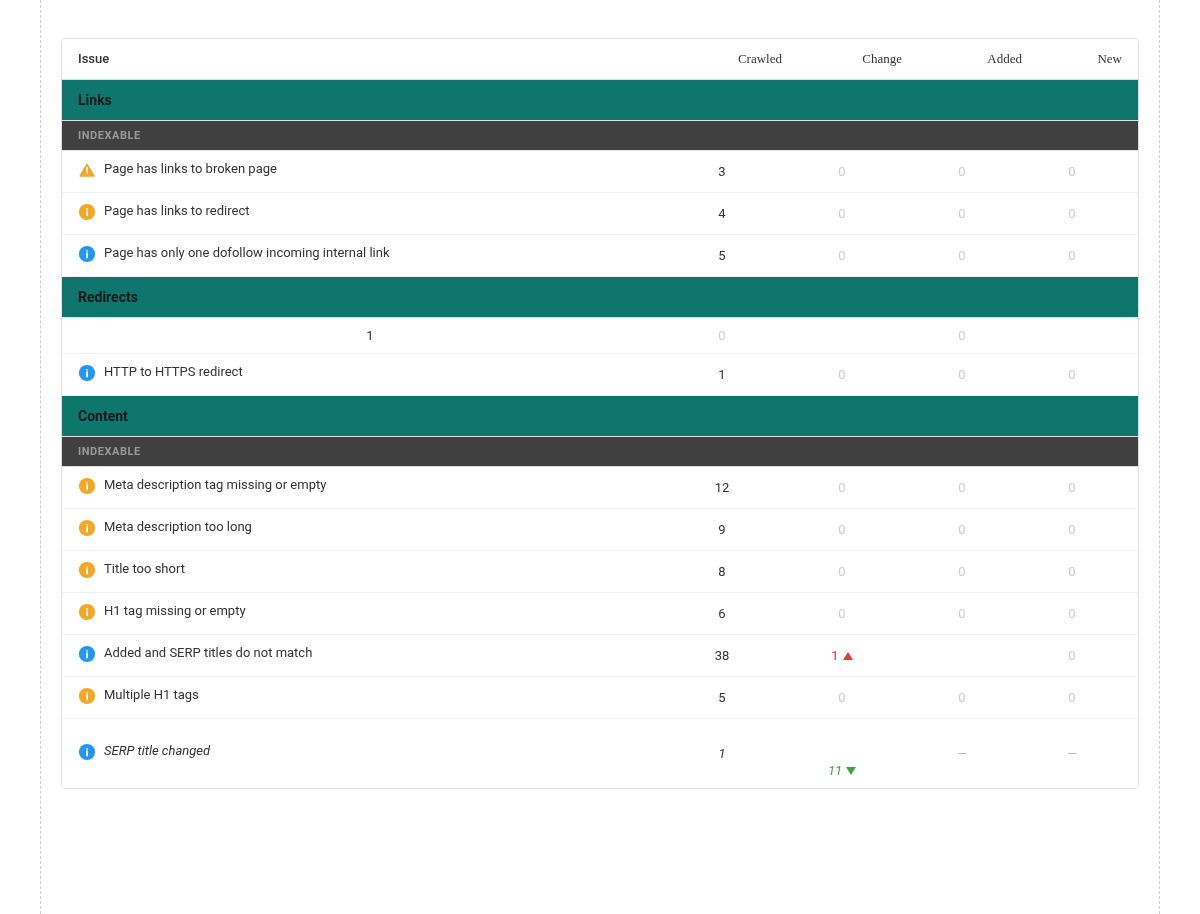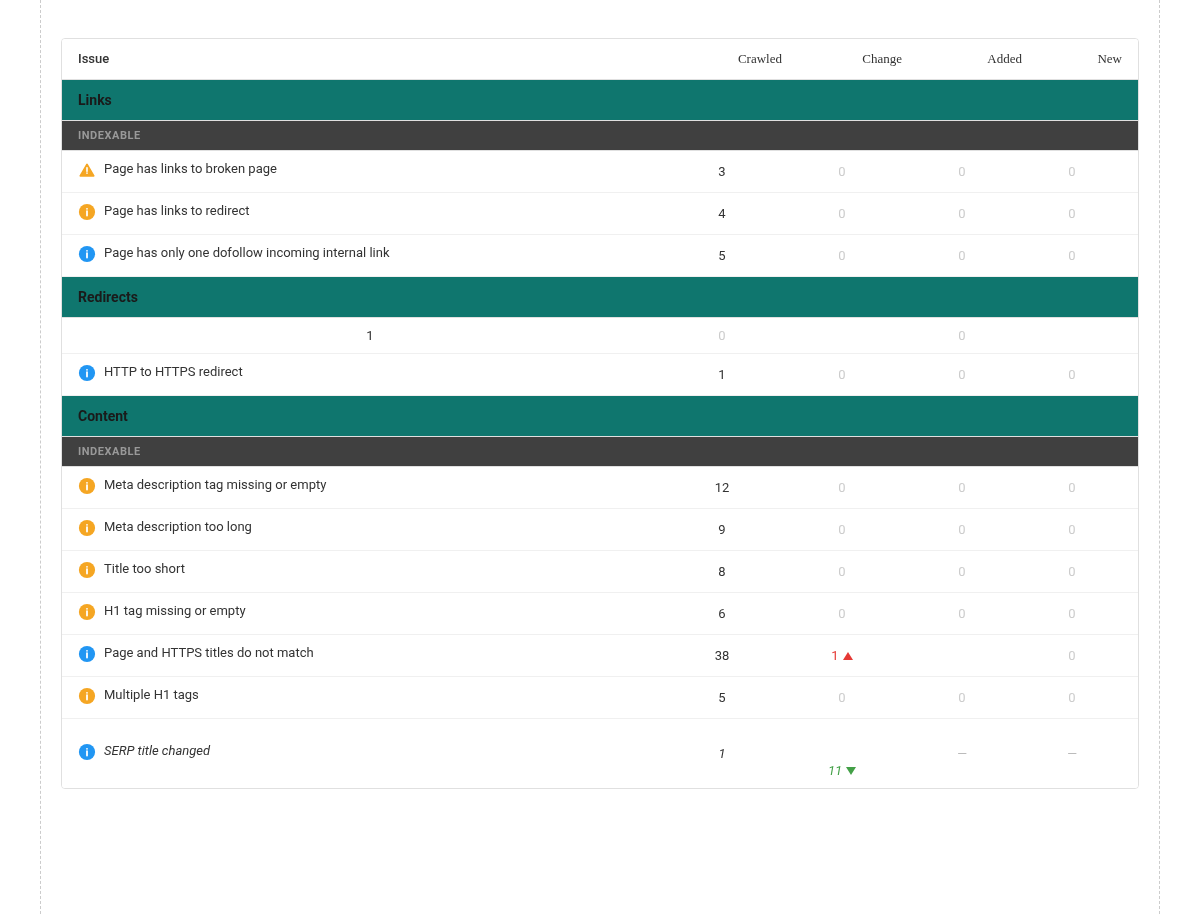--- a/index.html
+++ b/index.html
@@ -260,21 +260,21 @@
           <div class="value-cell muted">0</div>
           <div class="value-cell muted">0</div>
         </div>
         <div class="table-row">
           <div class="issue-cell">
         <span><svg class="icon-warning" viewBox="0 0 20 20" fill="none" xmlns="http://www.w3.org/2000/svg">
       <circle cx="10" cy="10" r="9" fill="#2196F3"></circle>
       <path d="M10 9v5" stroke="#fff" stroke-width="2" stroke-linecap="round"></path>
       <circle cx="10" cy="6.5" r="1" fill="#fff"></circle>
     </svg></span>
-        <span>Page and HTTPS titles do not match</span>
+        <span>Added and SERP titles do not match</span>
       </div>
           <div class="value-cell">38</div>
           <div class="value-cell change up">
             <span>1</span>
             <span class="arrow-up"></span>
           </div>
           <div class="value-cell"><span class="dash"></span></div>
           <div class="value-cell muted">0</div>
         </div>
         <div class="table-row">

